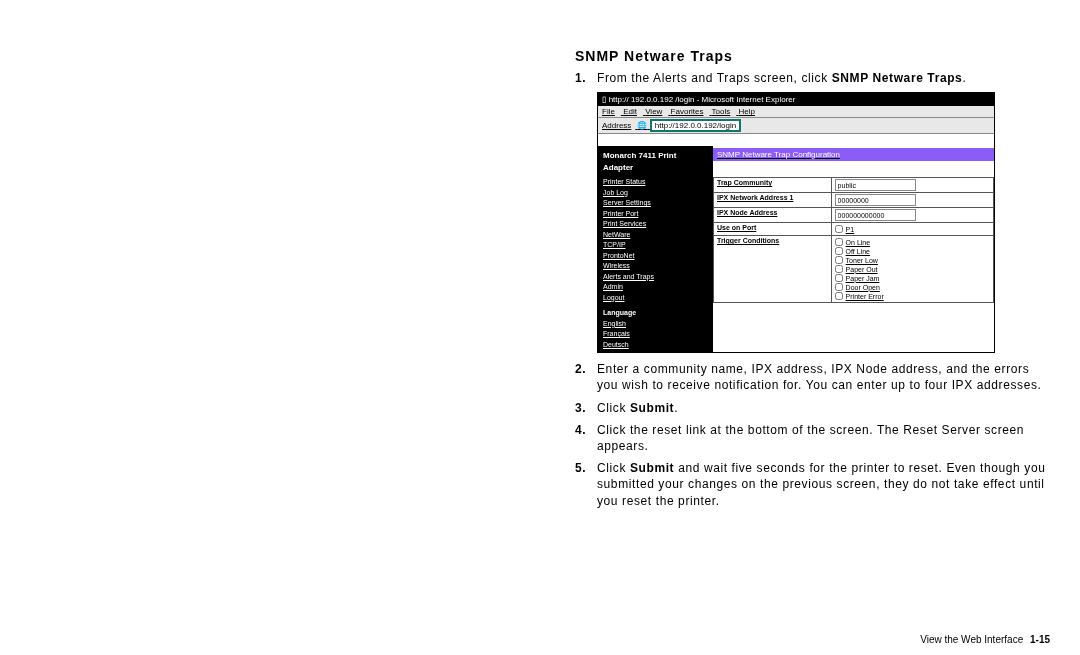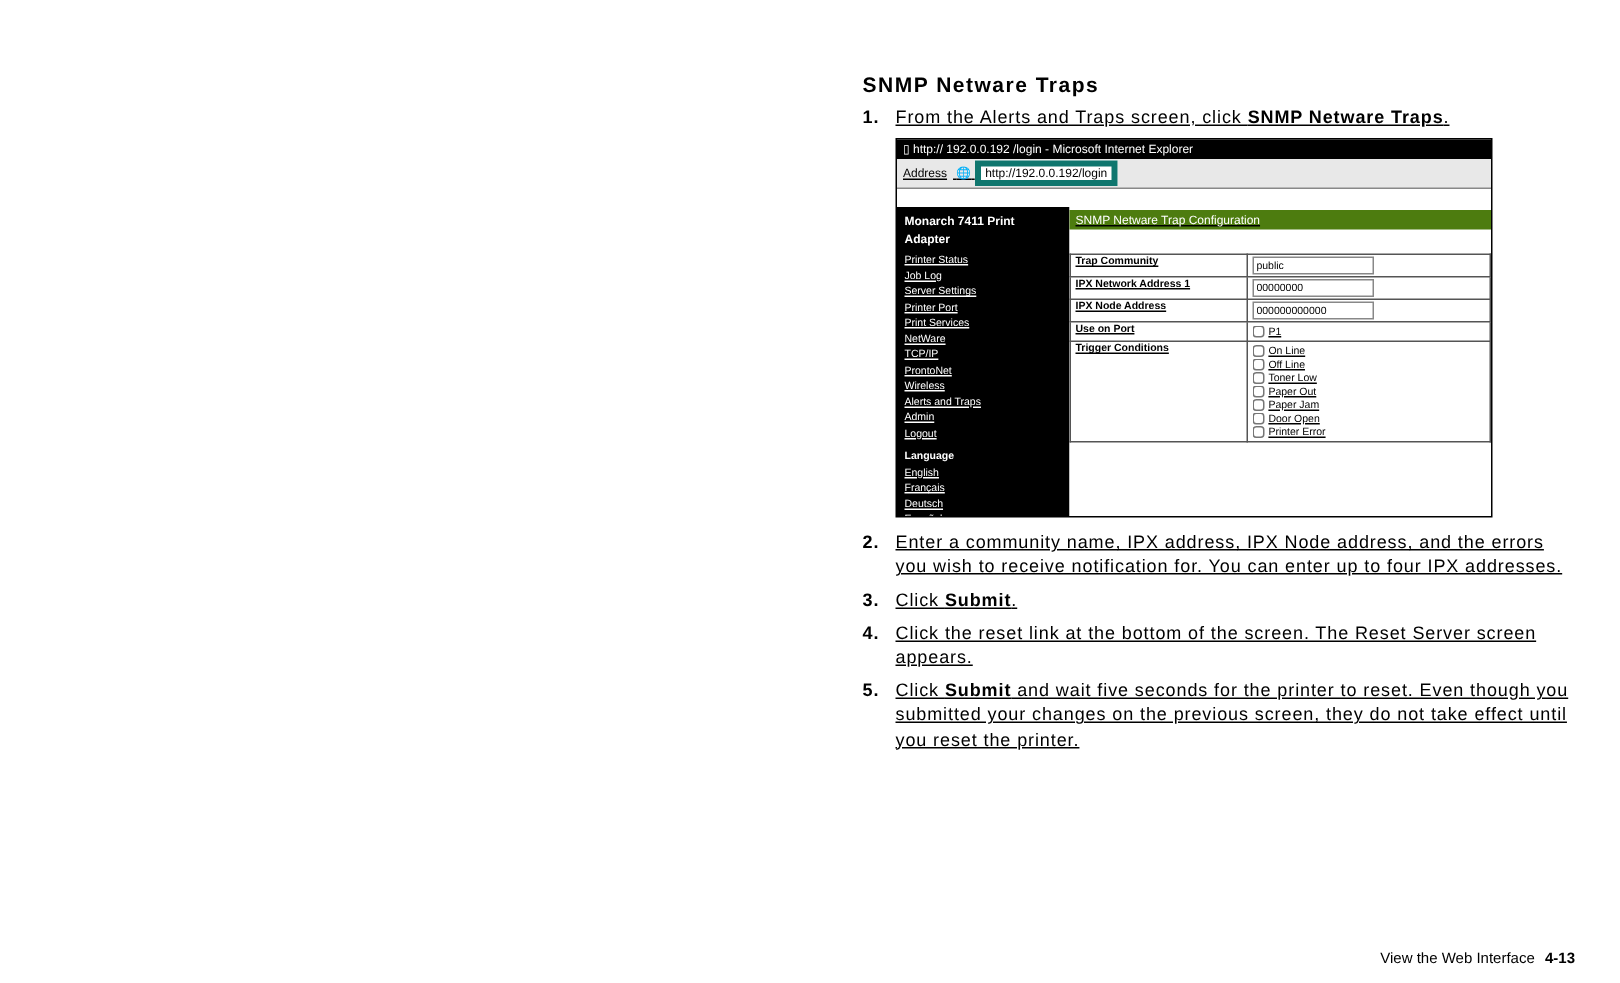--- a/index.html
+++ b/index.html
@@ -39,21 +39,20 @@
     display: flex;
     margin-bottom: 6px;
     line-height: 1.35;
   }
   ol.steps li .num {
     flex: 0 0 22px;
     font-weight: bold;
   }
   ol.steps li .txt {
     flex: 1 1 auto;
-    text-decoration: underline;
   }
   .bold { font-weight: bold; }
   
   .ie-shot {
     width: 396px;
     margin: 4px 0 8px 22px;
     border: 1px solid #000;
     font-size: 8px;
     background: #fff;
     text-decoration: underline;
@@ -71,21 +70,21 @@
     color: #000;
     background: #e8e8e8;
     white-space: nowrap;
     overflow: hidden;
   }
   .ie-menubar span { margin-right: 6px; }
   .ie-toolbar span { margin-right: 3px; }
   .ie-addrbar .lbl { margin-right: 4px; }
   .ie-addrbar .urlbox {
     display: inline-block;
-    border: 4px solid #0f766e;
+    border: 2px solid #0f766e;
     background: #fff;
     padding: 0 3px;
     font-size: 8px;
     min-width: 80px;
   }
   .ie-body {
     display: flex;
     height: 218px;
     overflow: hidden;
   }
@@ -100,21 +99,21 @@
   }
   .ie-sidebar .hdr { font-weight: bold; font-size: 8px; margin-bottom: 3px; }
   .ie-sidebar a { color: #fff; text-decoration: underline; display: block; }
   .ie-sidebar .sec { font-weight: bold; margin-top: 5px; }
   .ie-main {
     flex: 1;
     background: #fff;
     position: relative;
   }
   .ie-main-title {
-    background: #4d7c0f;
+    background: #8b5cf6;
     color: #fff;
     font-size: 8px;
     padding: 2px 4px;
     margin: 14px 0 0 0;
   }
   .cfg-table {
     border-collapse: collapse;
     width: 100%;
     margin-top: 16px;
     font-size: 7px;
@@ -160,20 +159,28 @@
         <span class="txt">
           <span>From the Alerts and Traps screen, click </span><span class="bold">SNMP Netware Traps</span><span>.</span>
         </span>
       </li>
     </ol>
 
     <div class="ie-shot">
       <div class="ie-titlebar">
         <span>▯</span>
         <span>http:// 192.0.0.192 /login - Microsoft Internet Explorer</span>
+      </div>
+      <div class="ie-menubar">
+        <span>File</span>
+        <span>Edit</span>
+        <span>View</span>
+        <span>Favorites</span>
+        <span>Tools</span>
+        <span>Help</span>
       </div>
       <div class="ie-addrbar">
         <span class="lbl">Address</span>
         <span>🌐</span>
         <span class="urlbox">http://192.0.0.192/login</span>
       </div>
       <div class="ie-body">
         <div class="ie-sidebar">
           <div class="hdr">Monarch 7411 Print Adapter</div>
           <a>Printer Status</a>
@@ -282,15 +289,15 @@
         <span class="num">5.</span>
         <span class="txt">
           <span>Click </span><span class="bold">Submit</span><span> and wait five seconds for the printer to reset. Even though you submitted your changes on the previous screen, they do not take effect until you reset the printer.</span><br>
         </span>
       </li>
     </ol>
   </div>
 
   <div class="footer">
     <span>View the Web Interface</span>
-    <span class="pg">4-13</span>
+    <span class="pg">1-15</span>
   </div>
 </div>
 
 </body></html>

